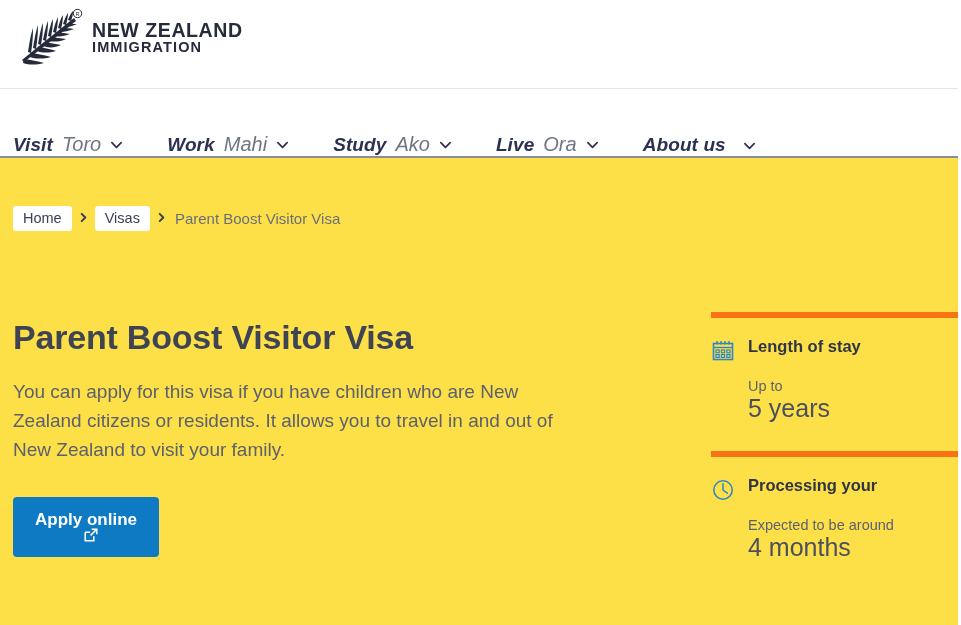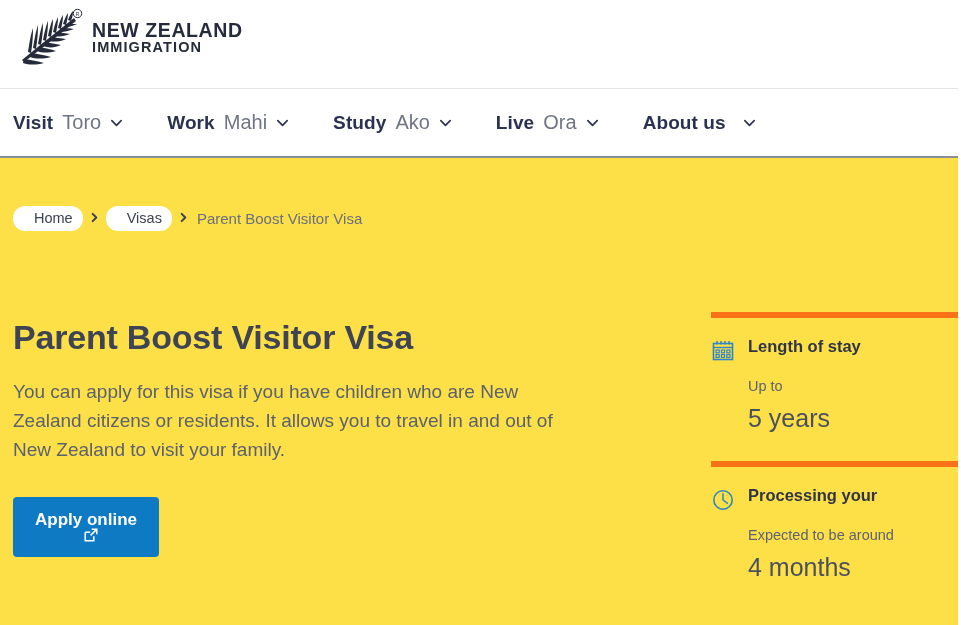--- a/index.html
+++ b/index.html
@@ -85,22 +85,23 @@
 
   
   .main-nav {
     position: relative;
     width: 958px;
     height: 70px;
     background: #ffffff;
     border-top: 1px solid #e4e4e6;
     border-bottom: 2px solid #8a8c96;
     display: flex;
-    align-items: center;
+    align-items: flex-end;
     padding-left: 13px;
+    font-style: italic;
   }
 
   .nav-item {
     display: flex;
     align-items: center;
     margin-right: 44px;
     cursor: pointer;
     text-decoration: none;
     white-space: nowrap;
   }
@@ -134,22 +135,22 @@
     position: absolute;
     left: 13px;
     top: 205px;
     display: flex;
     align-items: center;
     height: 27px;
   }
 
   .crumb-chip {
     background: #ffffff;
-    border-radius: 12px;
-    padding: 5px 10px 6px 21px;
+    border-radius: 3px;
+    padding: 5px 10px 6px 10px;
     font-size: 14.5px;
     color: #3b4155;
     text-decoration: none;
     line-height: 1;
     cursor: pointer;
   }
 
   .crumb-sep {
     margin: 0 7px;
     color: #3b4155;
@@ -259,21 +260,21 @@
     font-size: 14.5px;
     color: #5d6270;
     margin-top: 20px;
     line-height: 1.25;
   }
 
   .fact-value {
     font-size: 25px;
     font-weight: normal;
     color: #4b505e;
-    margin-top: 10px;
+    margin-top: 0;
     line-height: 1.1;
     padding-left: 37px;
   }
 
   .fact-textcol { flex: 1; }
 </style>
 </head>
 <body>
 
 <div class="page">

